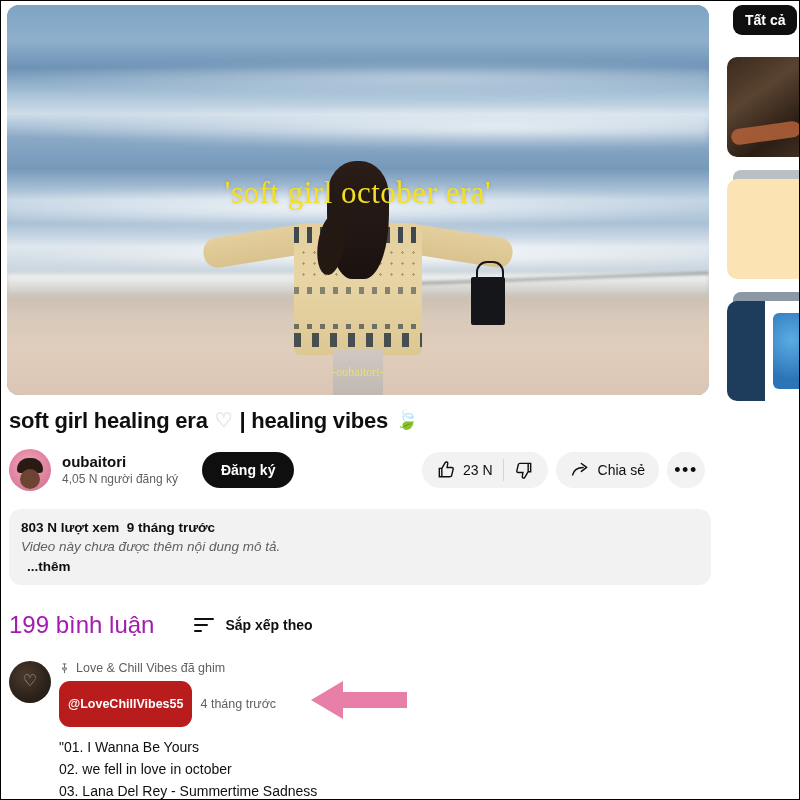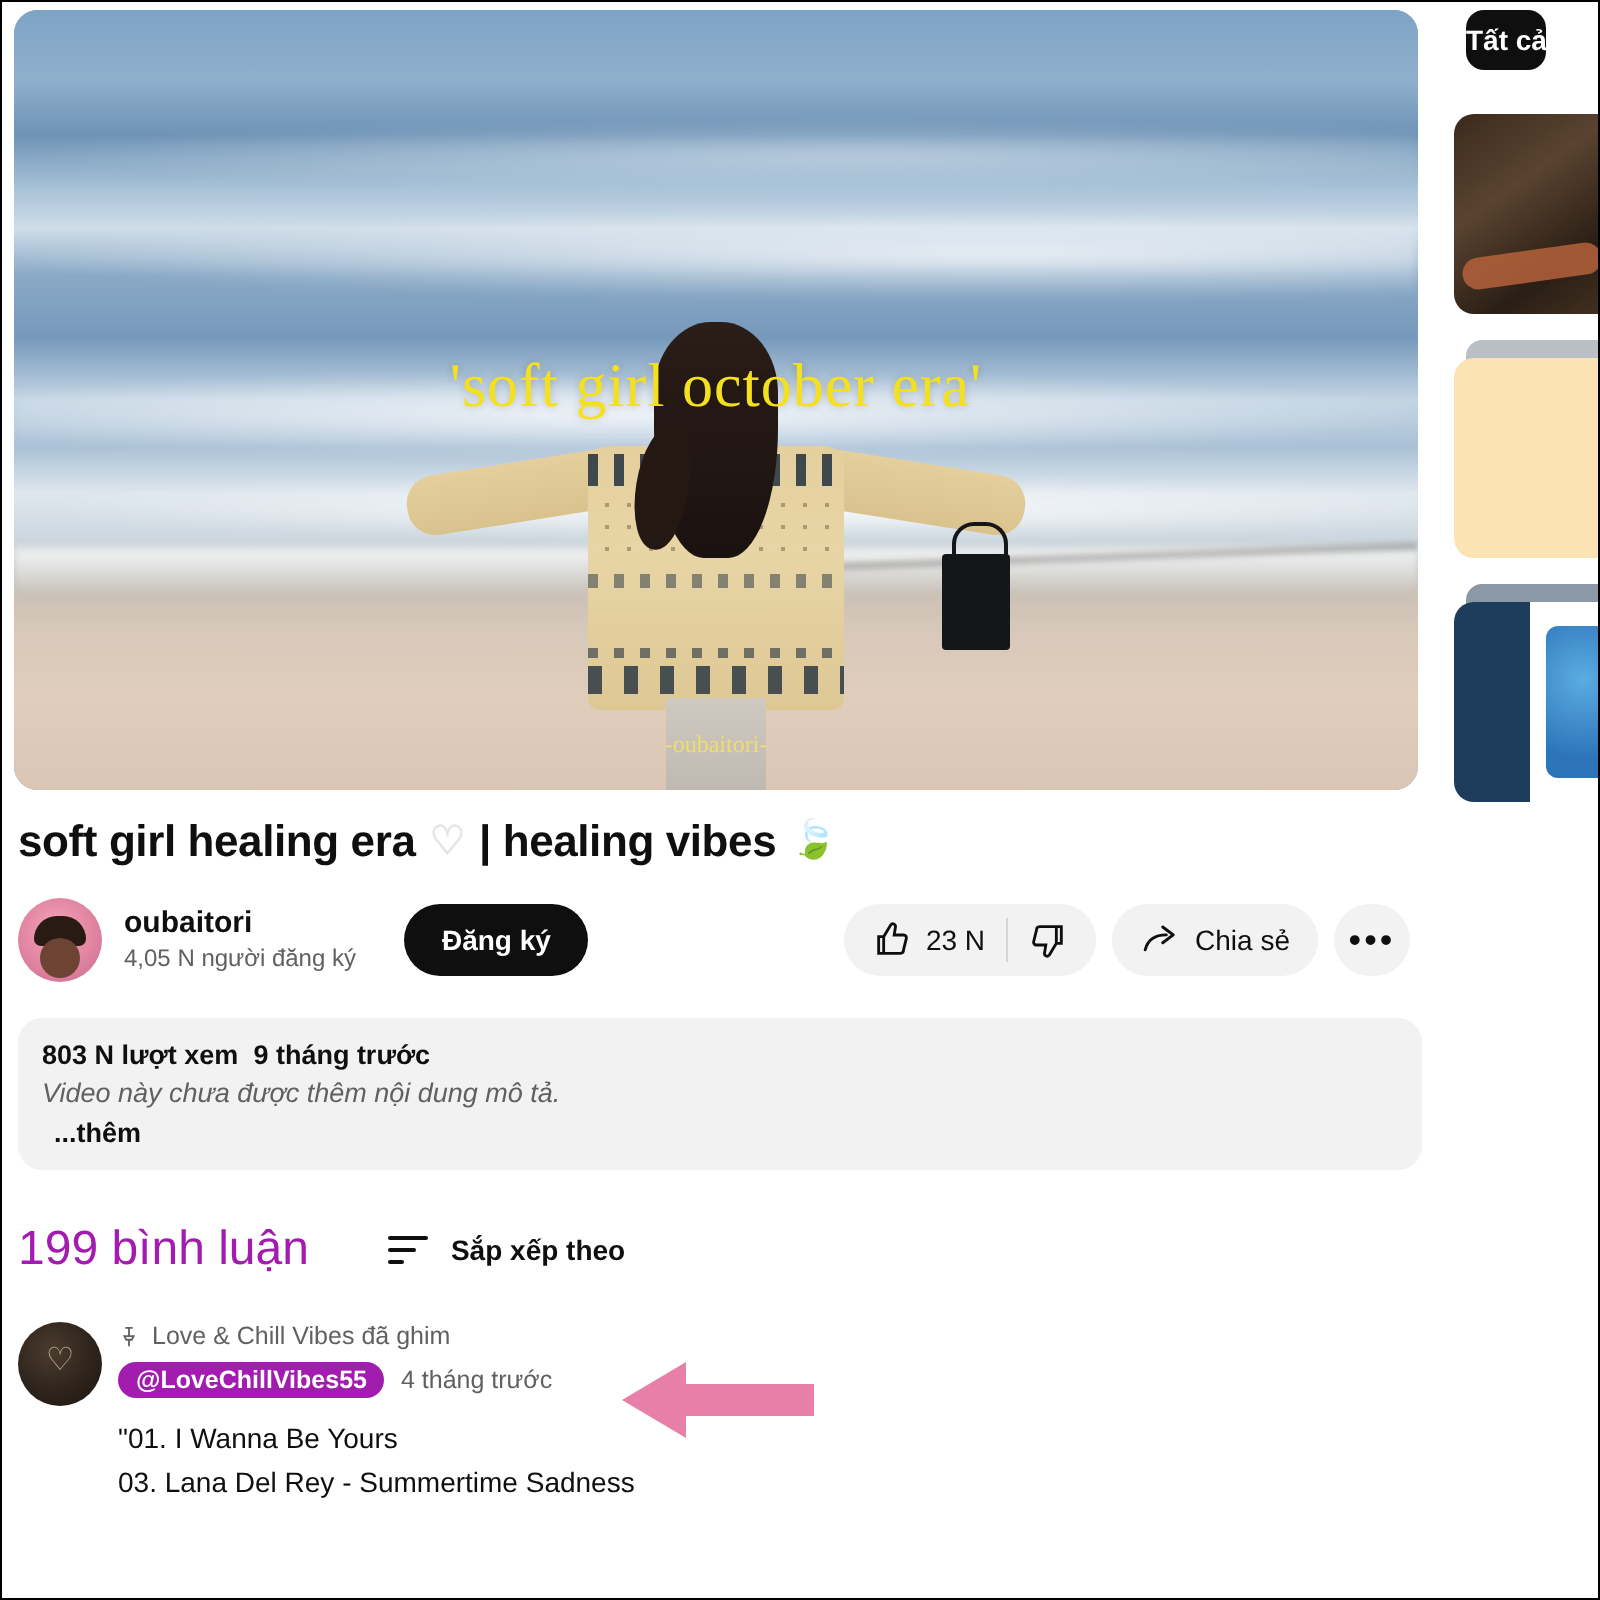--- a/index.html
+++ b/index.html
@@ -244,39 +244,39 @@
     content: "\2661"; position: absolute; left: 50%; top: 46%;
     transform: translate(-50%,-50%); font-size: 16px; color: #cbb9a4; opacity: .85;
   }
   .c-body { margin-left: 8px; }
   .pinned {
     display: flex; align-items: center; gap: 6px;
     font-size: 12.5px; color: #606060; margin-bottom: 6px;
   }
   .c-headline { display: flex; align-items: center; gap: 8px; }
   .c-author {
-    background: #a21caf; color: #fff; font-size: 12.5px; font-weight: 700;
-    border-radius: 11px; padding: 2px 9px; cursor: pointer;
+    background: #b91c1c; color: #fff; font-size: 12.5px; font-weight: 700;
+    border-radius: 11px; padding: 16px 9px; cursor: pointer;
   }
   .c-time { font-size: 12.5px; color: #606060; }
   .c-text { margin-top: 9px; font-size: 14px; color: #0f0f0f; line-height: 1.58; }
 
   .arrow-annot {
     position: absolute; left: 300px; top: 16px; width: 100px; height: 46px;
   }
 
   
   #secondary {
     position: absolute; right: 0; top: 0; width: 82px; height: 800px;
     background: #fff;
   }
   .chip {
     position: absolute; left: 16px; top: 4px;
     background: #0f0f0f; color: #fff;
-    border-radius: 9px; padding: 7px 0;
+    border-radius: 9px; padding: 7px 12px;
     font-size: 14px; font-weight: 600; white-space: nowrap; cursor: pointer;
   }
   .sb-item { position: absolute; left: 10px; cursor: pointer; }
   .sb-thumb {
     width: 90px; height: 100px; border-radius: 10px; overflow: hidden; position: relative;
   }
   .sb1 { top: 56px; }
   .sb1 .sb-thumb {
     background: linear-gradient(145deg, #3a2a1d 0%, #5a4330 35%, #2a1e15 70%, #4a3524 100%);
   }
@@ -418,20 +418,21 @@
             </svg>
           </span>
           <span>Love &amp; Chill Vibes đã ghim</span>
         </div>
         <div class="c-headline">
           <span class="c-author">@LoveChillVibes55</span>
           <span class="c-time">4 tháng trước</span>
         </div>
         <div class="c-text">
           <div>"01. I Wanna Be Yours</div>
+          <div>02. we fell in love in october</div>
           <div>03. Lana Del Rey - Summertime Sadness</div>
         </div>
       </div>
 
       <div class="arrow-annot">
         <svg width="100" height="46" viewBox="0 0 100 46">
           <path d="M2 23 L34 4 L34 15 L98 15 L98 31 L34 31 L34 42 Z" fill="#e87fa8"></path>
         </svg>
       </div>
     </div>

